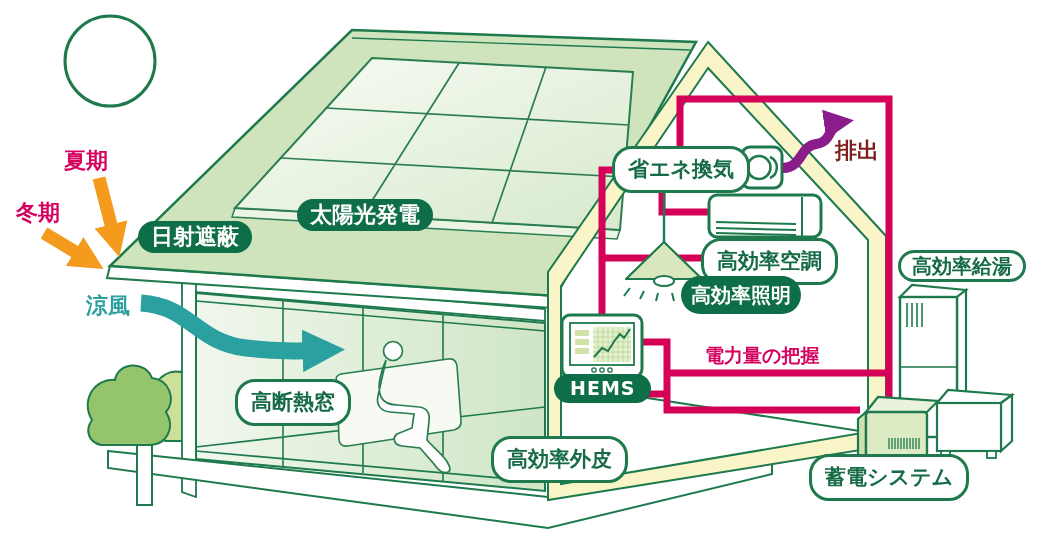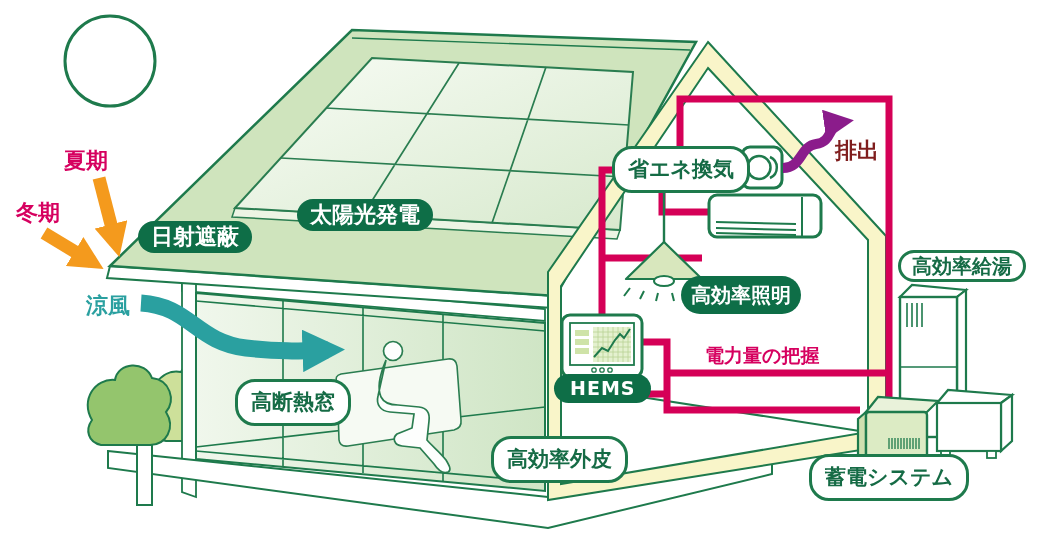--- a/index.html
+++ b/index.html
@@ -169,20 +169,21 @@
 </svg>
 
 <div class="lbl plain crimson" style="left:64px;top:149px">夏期</div>
 <div class="lbl plain crimson" style="left:16px;top:201px">冬期</div>
 <div class="lbl badge" style="left:138px;top:221px">日射遮蔽</div>
 <div class="lbl badge" style="left:297px;top:199px">太陽光発電</div>
 <div class="lbl plain teal" style="left:86px;top:294px">涼風</div>
 <div class="lbl pill" style="left:235px;top:379px">高断熱窓</div>
 <div class="lbl pill" style="left:612px;top:146px">省エネ換気</div>
 <div class="lbl plain purple" style="left:835px;top:139px">排出</div>
+<div class="lbl pill" style="left:701px;top:238px">高効率空調</div>
 <div class="lbl badge2" style="left:681px;top:276px">
   <div>高効率照明</div>
 </div>
 <div class="lbl plain crimson small" style="left:705px;top:345px">電力量の把握</div>
 <div class="lbl badge hems" style="left:554px;top:374px">HEMS</div>
 <div class="lbl pill" style="left:491px;top:436px">高効率外皮</div>
 <div class="lbl pill" style="left:898px;top:250px;font-size:20px;padding:2px 11px">高効率給湯</div>
 <div class="lbl pill" style="left:809px;top:454px">蓄電システム</div>
 
 </div>

